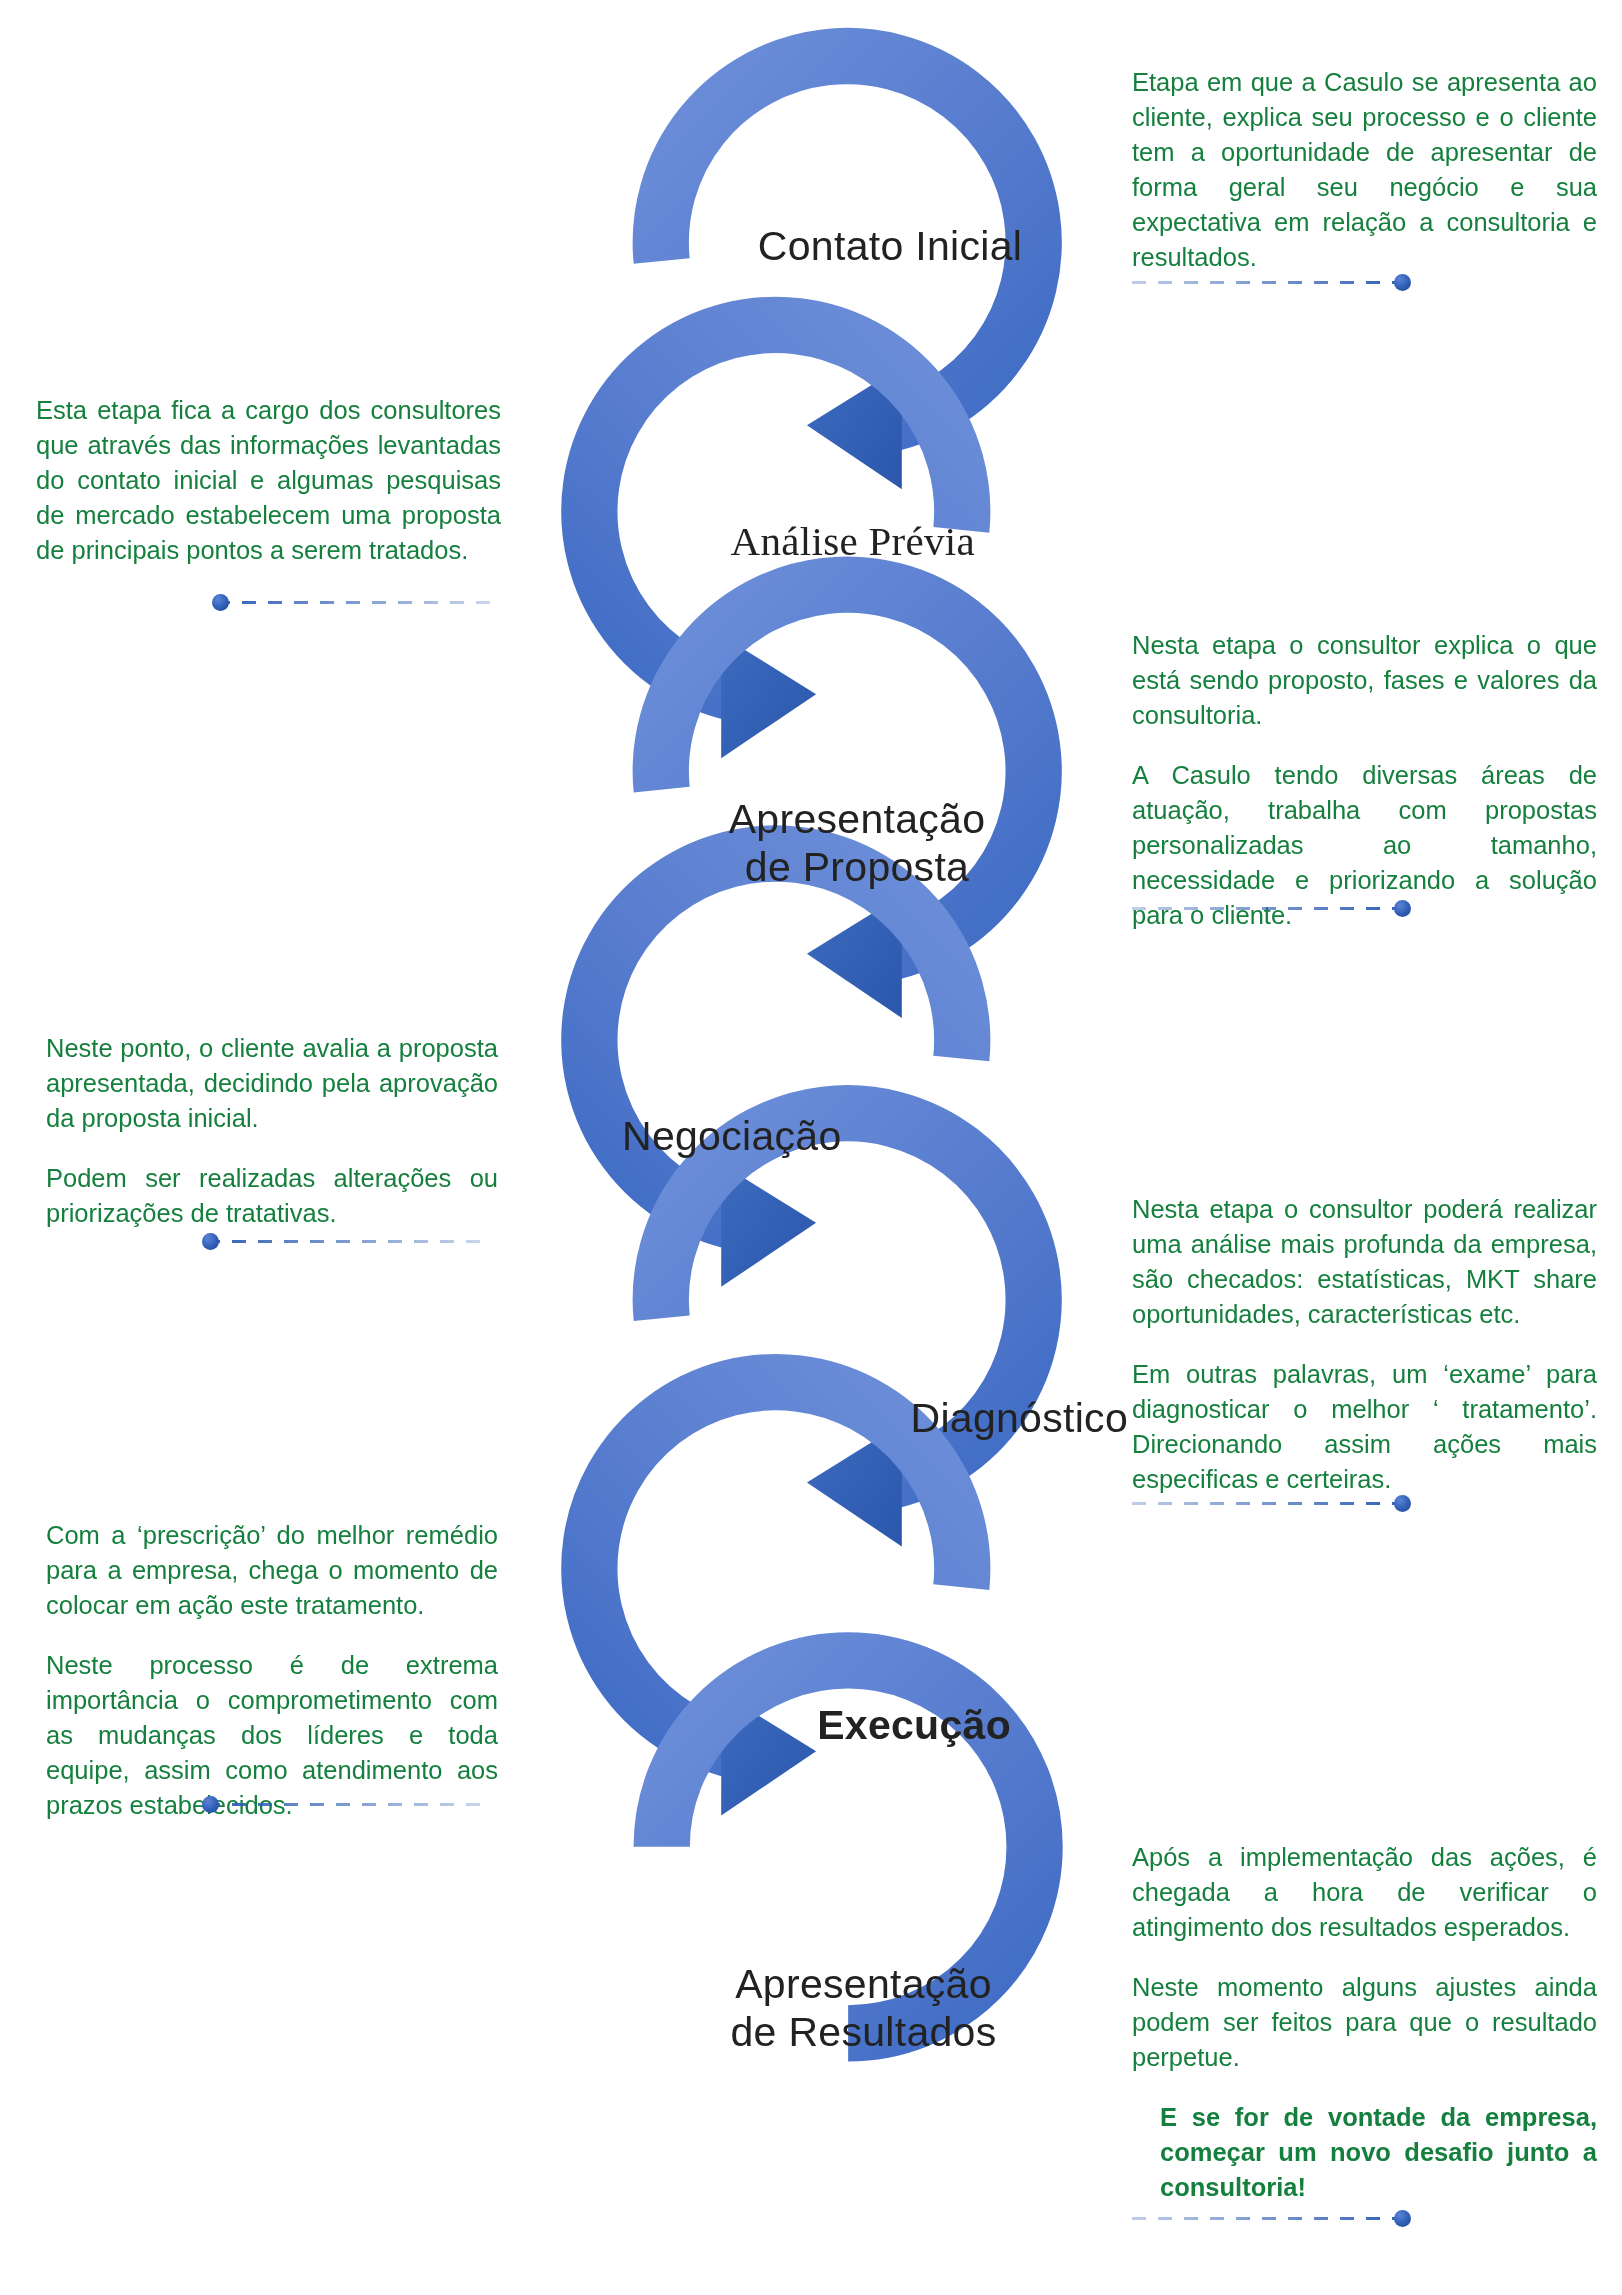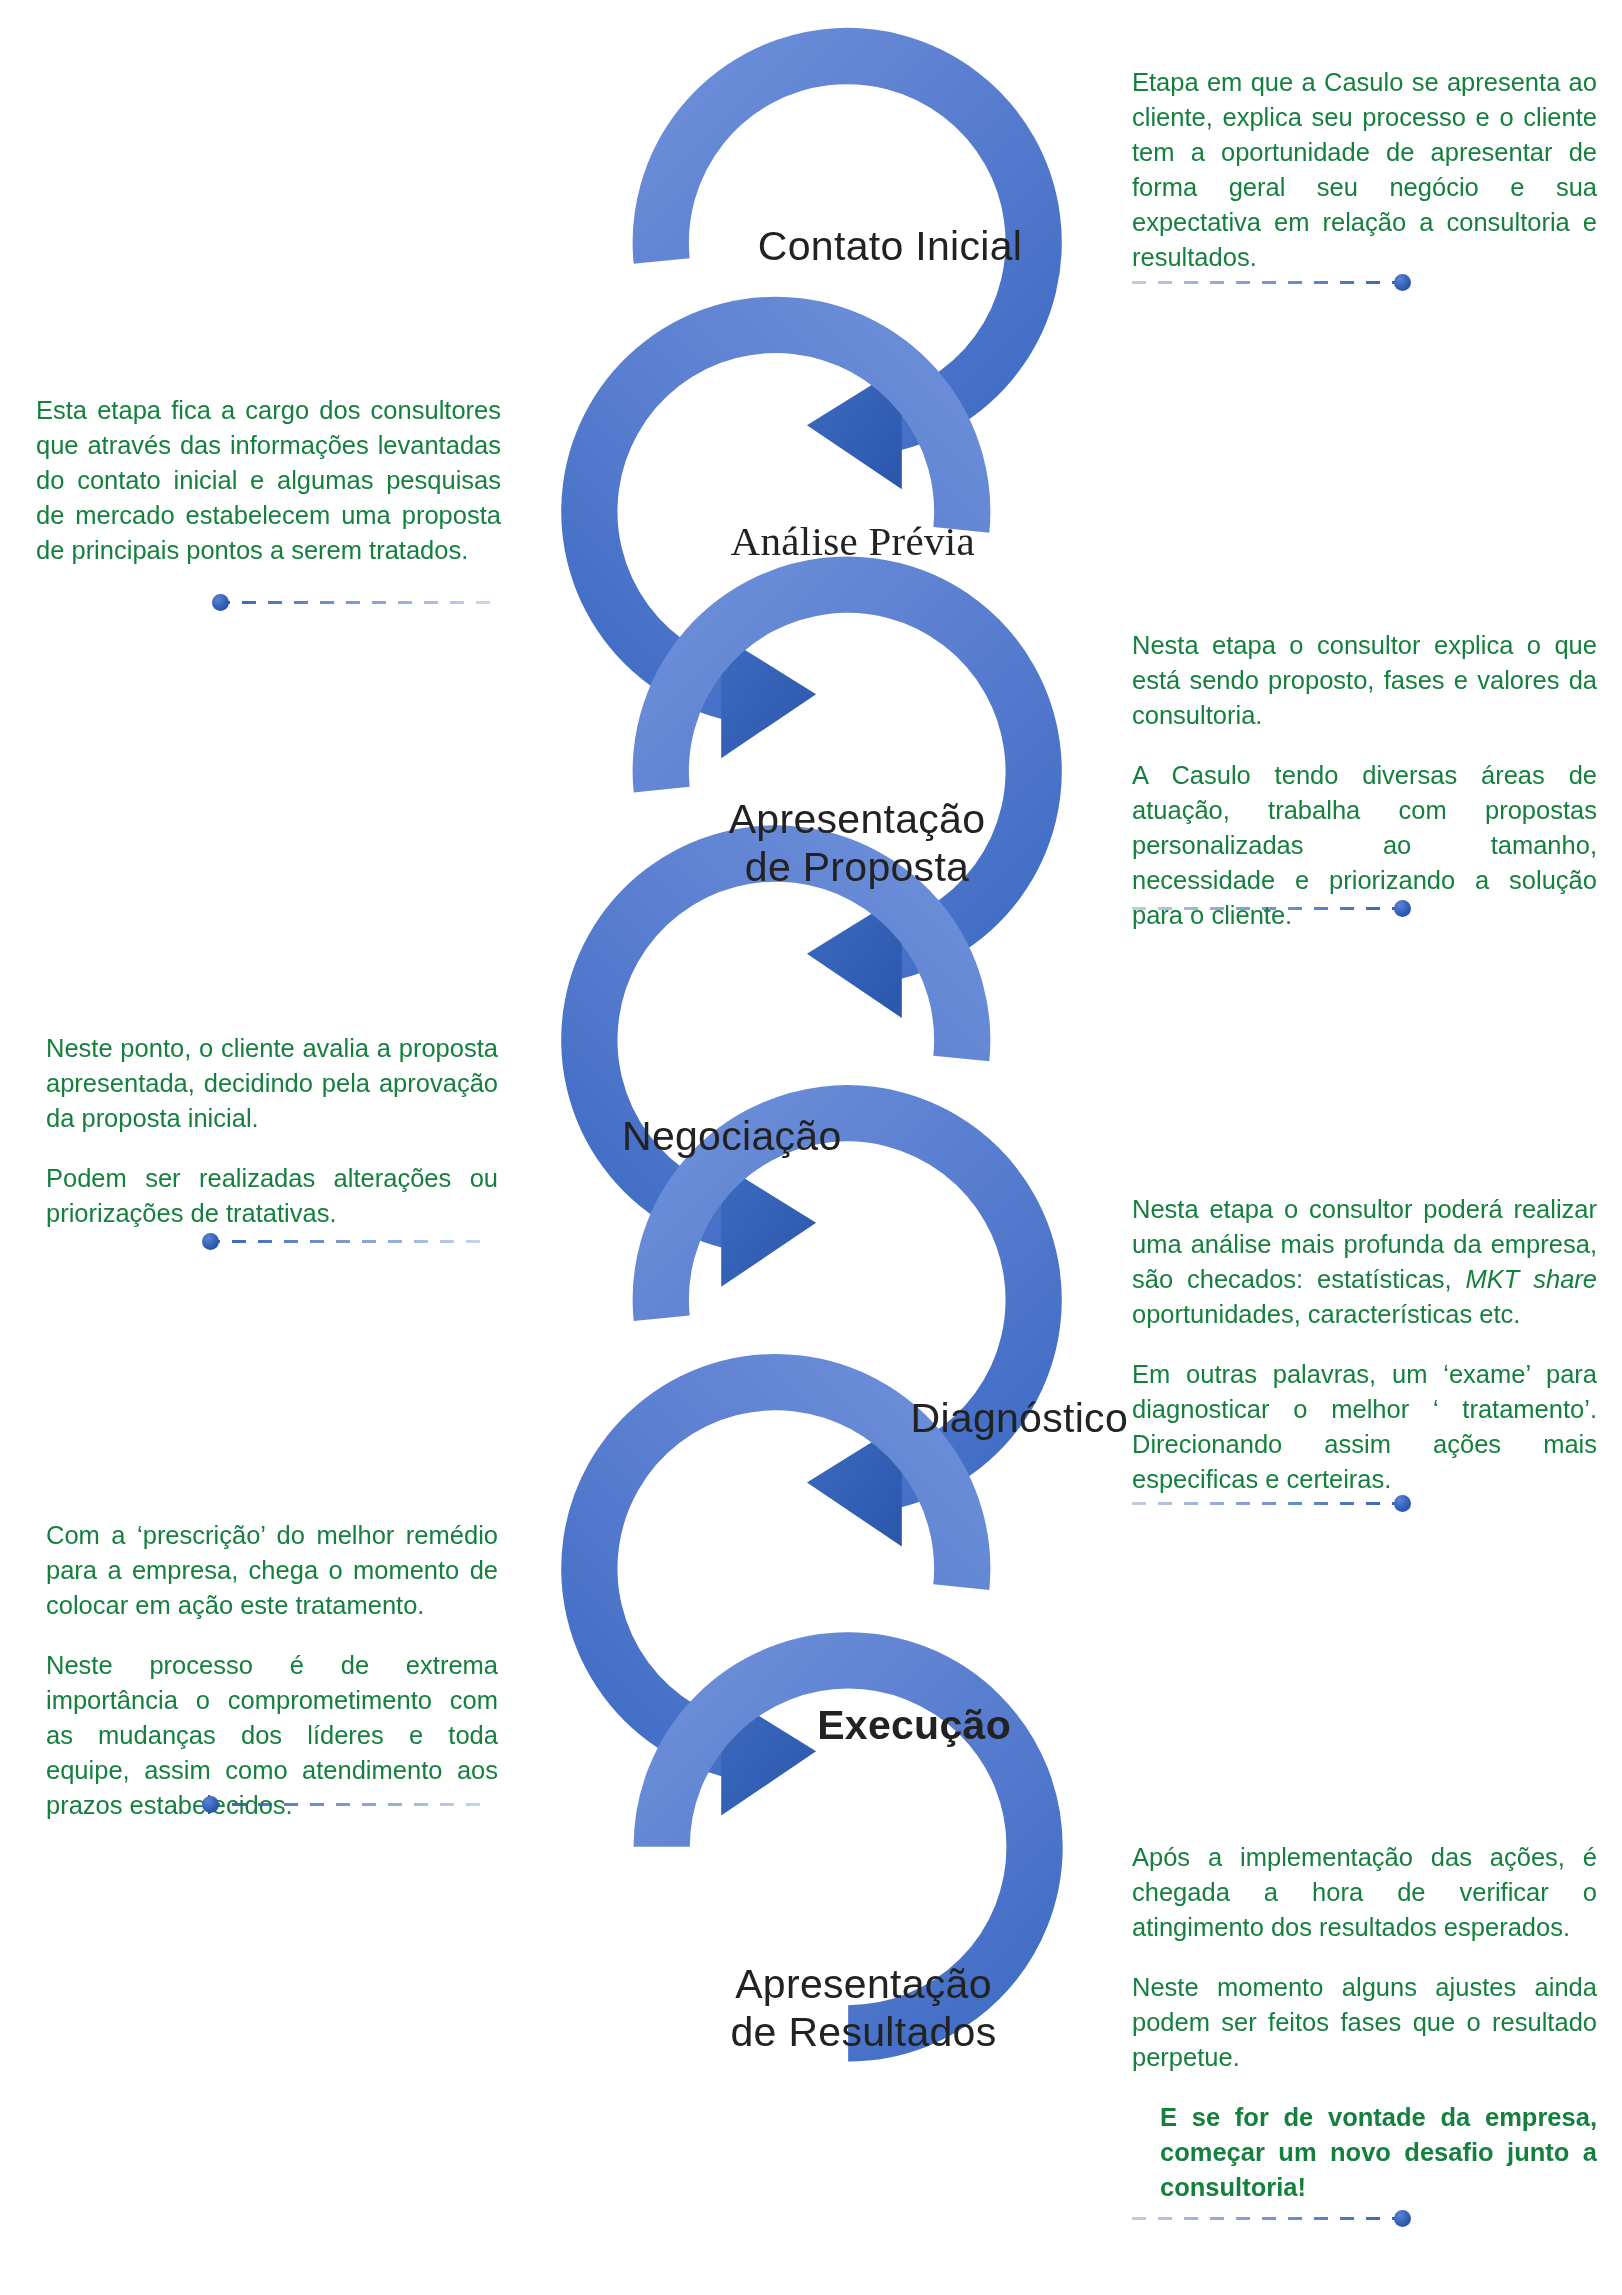--- a/index.html
+++ b/index.html
@@ -28,21 +28,21 @@
   .desc{
     position:absolute;
     color:#15803d;
     font-size:25.5px;
     line-height:35px;
     text-align:justify;
     text-justify:inter-word;
   }
   .desc p{margin:0 0 25px 0;}
   .desc p:last-child{margin-bottom:0;}
-  .desc .it{font-style:italic;}
+  .desc .it{}
   .desc .bold{font-weight:bold;margin-left:28px;}
 
   
   .connector{position:absolute;height:17px;}
   .connector .line{
     position:absolute;top:6.5px;height:3.9px;left:0;right:0;
   }
   .connector.right .line{
     background-image:repeating-linear-gradient(to right,currentColor 0 14.4px,transparent 14.4px 26px);
     -webkit-mask-image:linear-gradient(to right,rgba(0,0,0,.30),rgba(0,0,0,1));
@@ -190,21 +190,21 @@
     <p>Com a ‘prescrição’ do melhor remédio para a empresa, chega o momento de colocar em ação este tratamento.</p>
     <p>Neste processo é de extrema importância o comprometimento com as mudanças dos líderes e toda equipe, assim como atendimento aos prazos estabelecidos.</p>
   </div>
   <div class="connector left" style="left:206px;top:1796px;width:278px;">
     <div class="line"></div>
     <div class="dot"></div>
   </div>
 
   <div class="desc" style="left:1132px;top:1840px;width:465px;">
     <p>Após a implementação das ações, é chegada a hora de verificar o atingimento dos resultados esperados.</p>
-    <p>Neste momento alguns ajustes ainda podem ser feitos fases que o resultado perpetue.</p>
+    <p>Neste momento alguns ajustes ainda podem ser feitos para que o resultado perpetue.</p>
     <p class="bold">E se for de vontade da empresa, começar um novo desafio junto a consultoria!</p>
   </div>
   <div class="connector right" style="left:1132px;top:2210px;width:275px;">
     <div class="line"></div>
     <div class="dot"></div>
   </div>
 
 </div>
 
 

